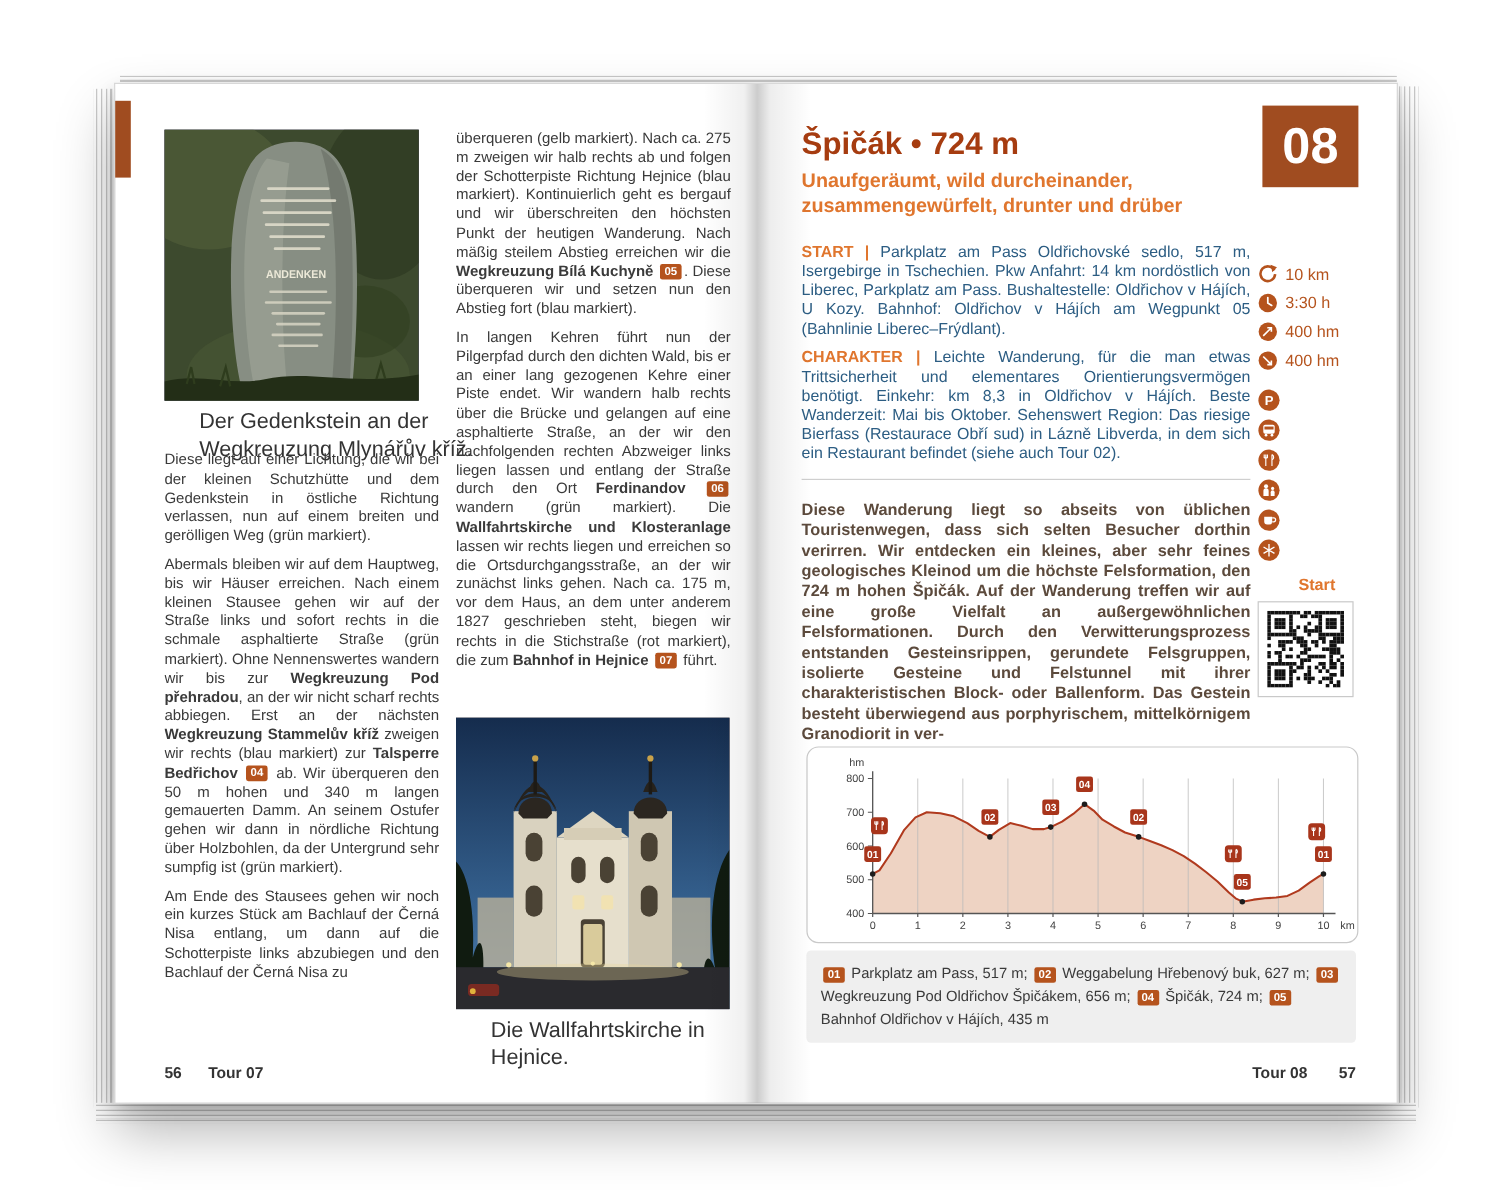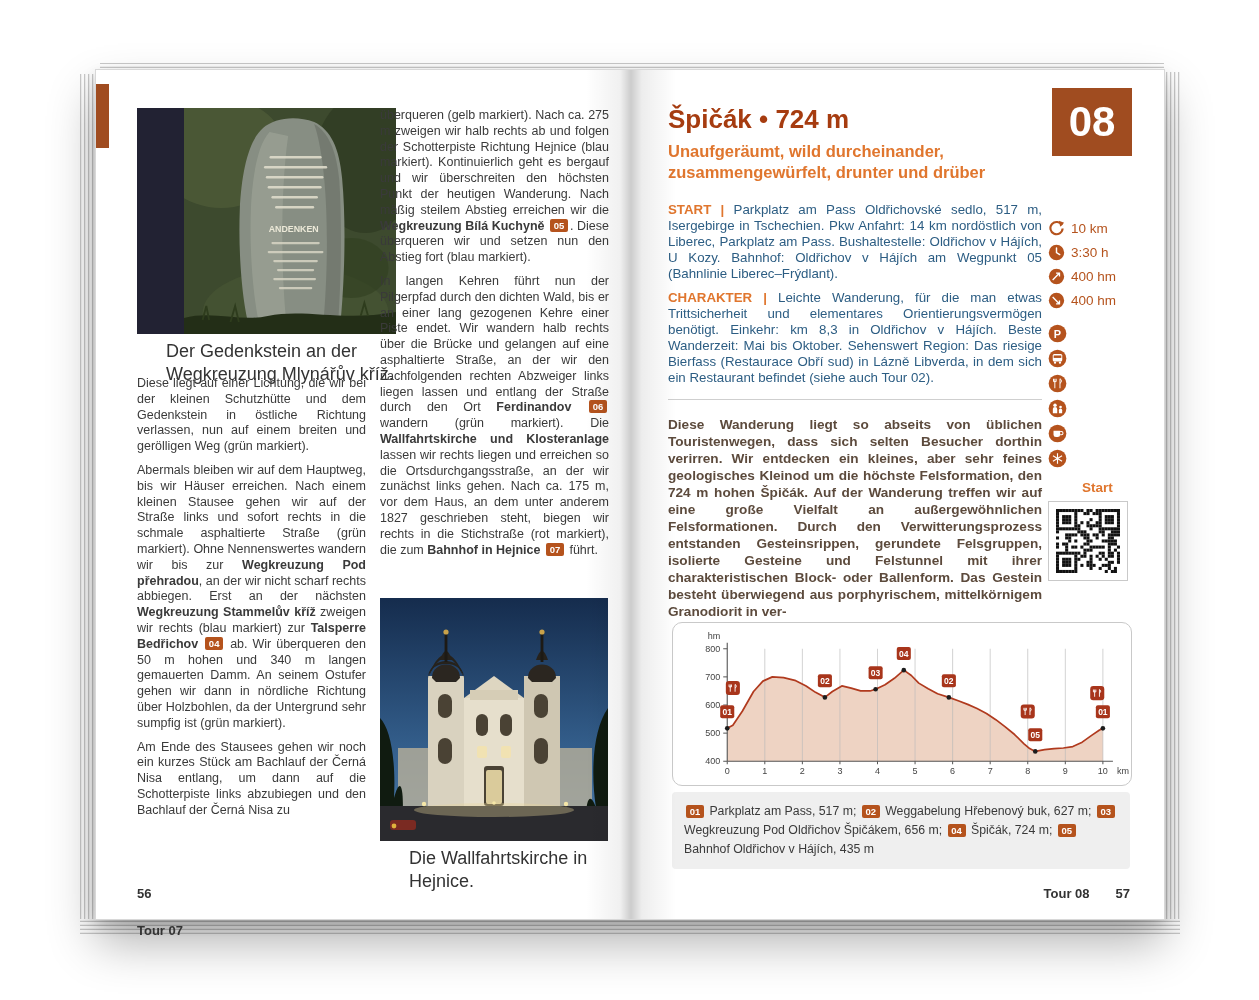--- a/index.html
+++ b/index.html
@@ -15,35 +15,35 @@
   .edge-bottom{left:80px;top:919px;width:1100px;height:17px;}
   .edge-top{left:100px;top:63px;width:1064px;height:7px;}
   .spine{position:absolute;left:586px;top:70px;width:90px;height:849px;z-index:5;pointer-events:none;
          background:linear-gradient(90deg,rgba(0,0,0,0) 0%,rgba(0,0,0,.06) 38%,rgba(0,0,0,.20) 50%,rgba(0,0,0,.07) 62%,rgba(0,0,0,0) 100%);}
   .abs{position:absolute;z-index:2;}
 
   
   .chapter-tab{left:96px;top:84px;width:13px;height:64px;background:var(--accent-rust,#a04c20);}
   .photo{overflow:hidden;background:#223;}
   .photo svg{display:block;width:100%;height:100%;}
-  .stone-photo{left:137px;top:108px;width:212px;height:226px;padding-left:47px;}
+  .stone-photo{left:137px;top:108px;width:212px;height:226px;}
   .church-photo{left:380px;top:598px;width:228px;height:243px;}
   .caption{font-size:18px;line-height:1.28;color:#333;margin-left:29px;}
   .cap1{left:137px;top:340px;width:228px;}
   .cap2{left:380px;top:847px;width:228px;}
   .col{width:229px;font-size:12.5px;line-height:15.8px;text-align:justify;overflow:hidden;}
   .col p{margin:0 0 8px 0;}
   .col1{left:137px;top:376px;height:506px;}
   .col2{left:380px;top:108px;height:486px;}
   .b{font-weight:bold;}
   .inline-badge{display:inline-block;min-width:14px;padding:0 2px;height:13px;line-height:13px;
       background:var(--badge-orange,#b5531d);color:#fff;font-size:9.5px;font-weight:bold;text-align:center;
       border-radius:2px;vertical-align:1px;margin:0 2px;}
   .footer{font-size:13px;font-weight:bold;color:#333;}
-  .footer-left{left:137px;top:886px;width:470px;display:flex;gap:22px;flex-direction:column;}
+  .footer-left{left:137px;top:886px;width:470px;display:flex;gap:22px;}
   .footer-right{left:668px;top:886px;width:462px;display:flex;justify-content:flex-end;gap:26px;}
 
   
   .title{left:668px;top:104px;width:380px;margin:0;font-size:26px;font-weight:bold;color:var(--title-red,#a63c10);}
   .subtitle{left:668px;top:141px;width:334px;margin:0;font-size:16.5px;font-weight:bold;line-height:1.25;
             color:var(--orange,#e0762e);}
   .tour-badge{left:1052px;top:88px;width:80px;height:68px;background:var(--accent-rust,#a04c20);color:#fff;
               font-size:42px;font-weight:bold;display:flex;align-items:center;justify-content:center;}
   .main-col{left:668px;top:202px;width:374px;}
   .info{margin:0 0 8px 0;font-size:13.3px;line-height:1.2;text-align:justify;color:var(--info-blue,#2c5d83);}

